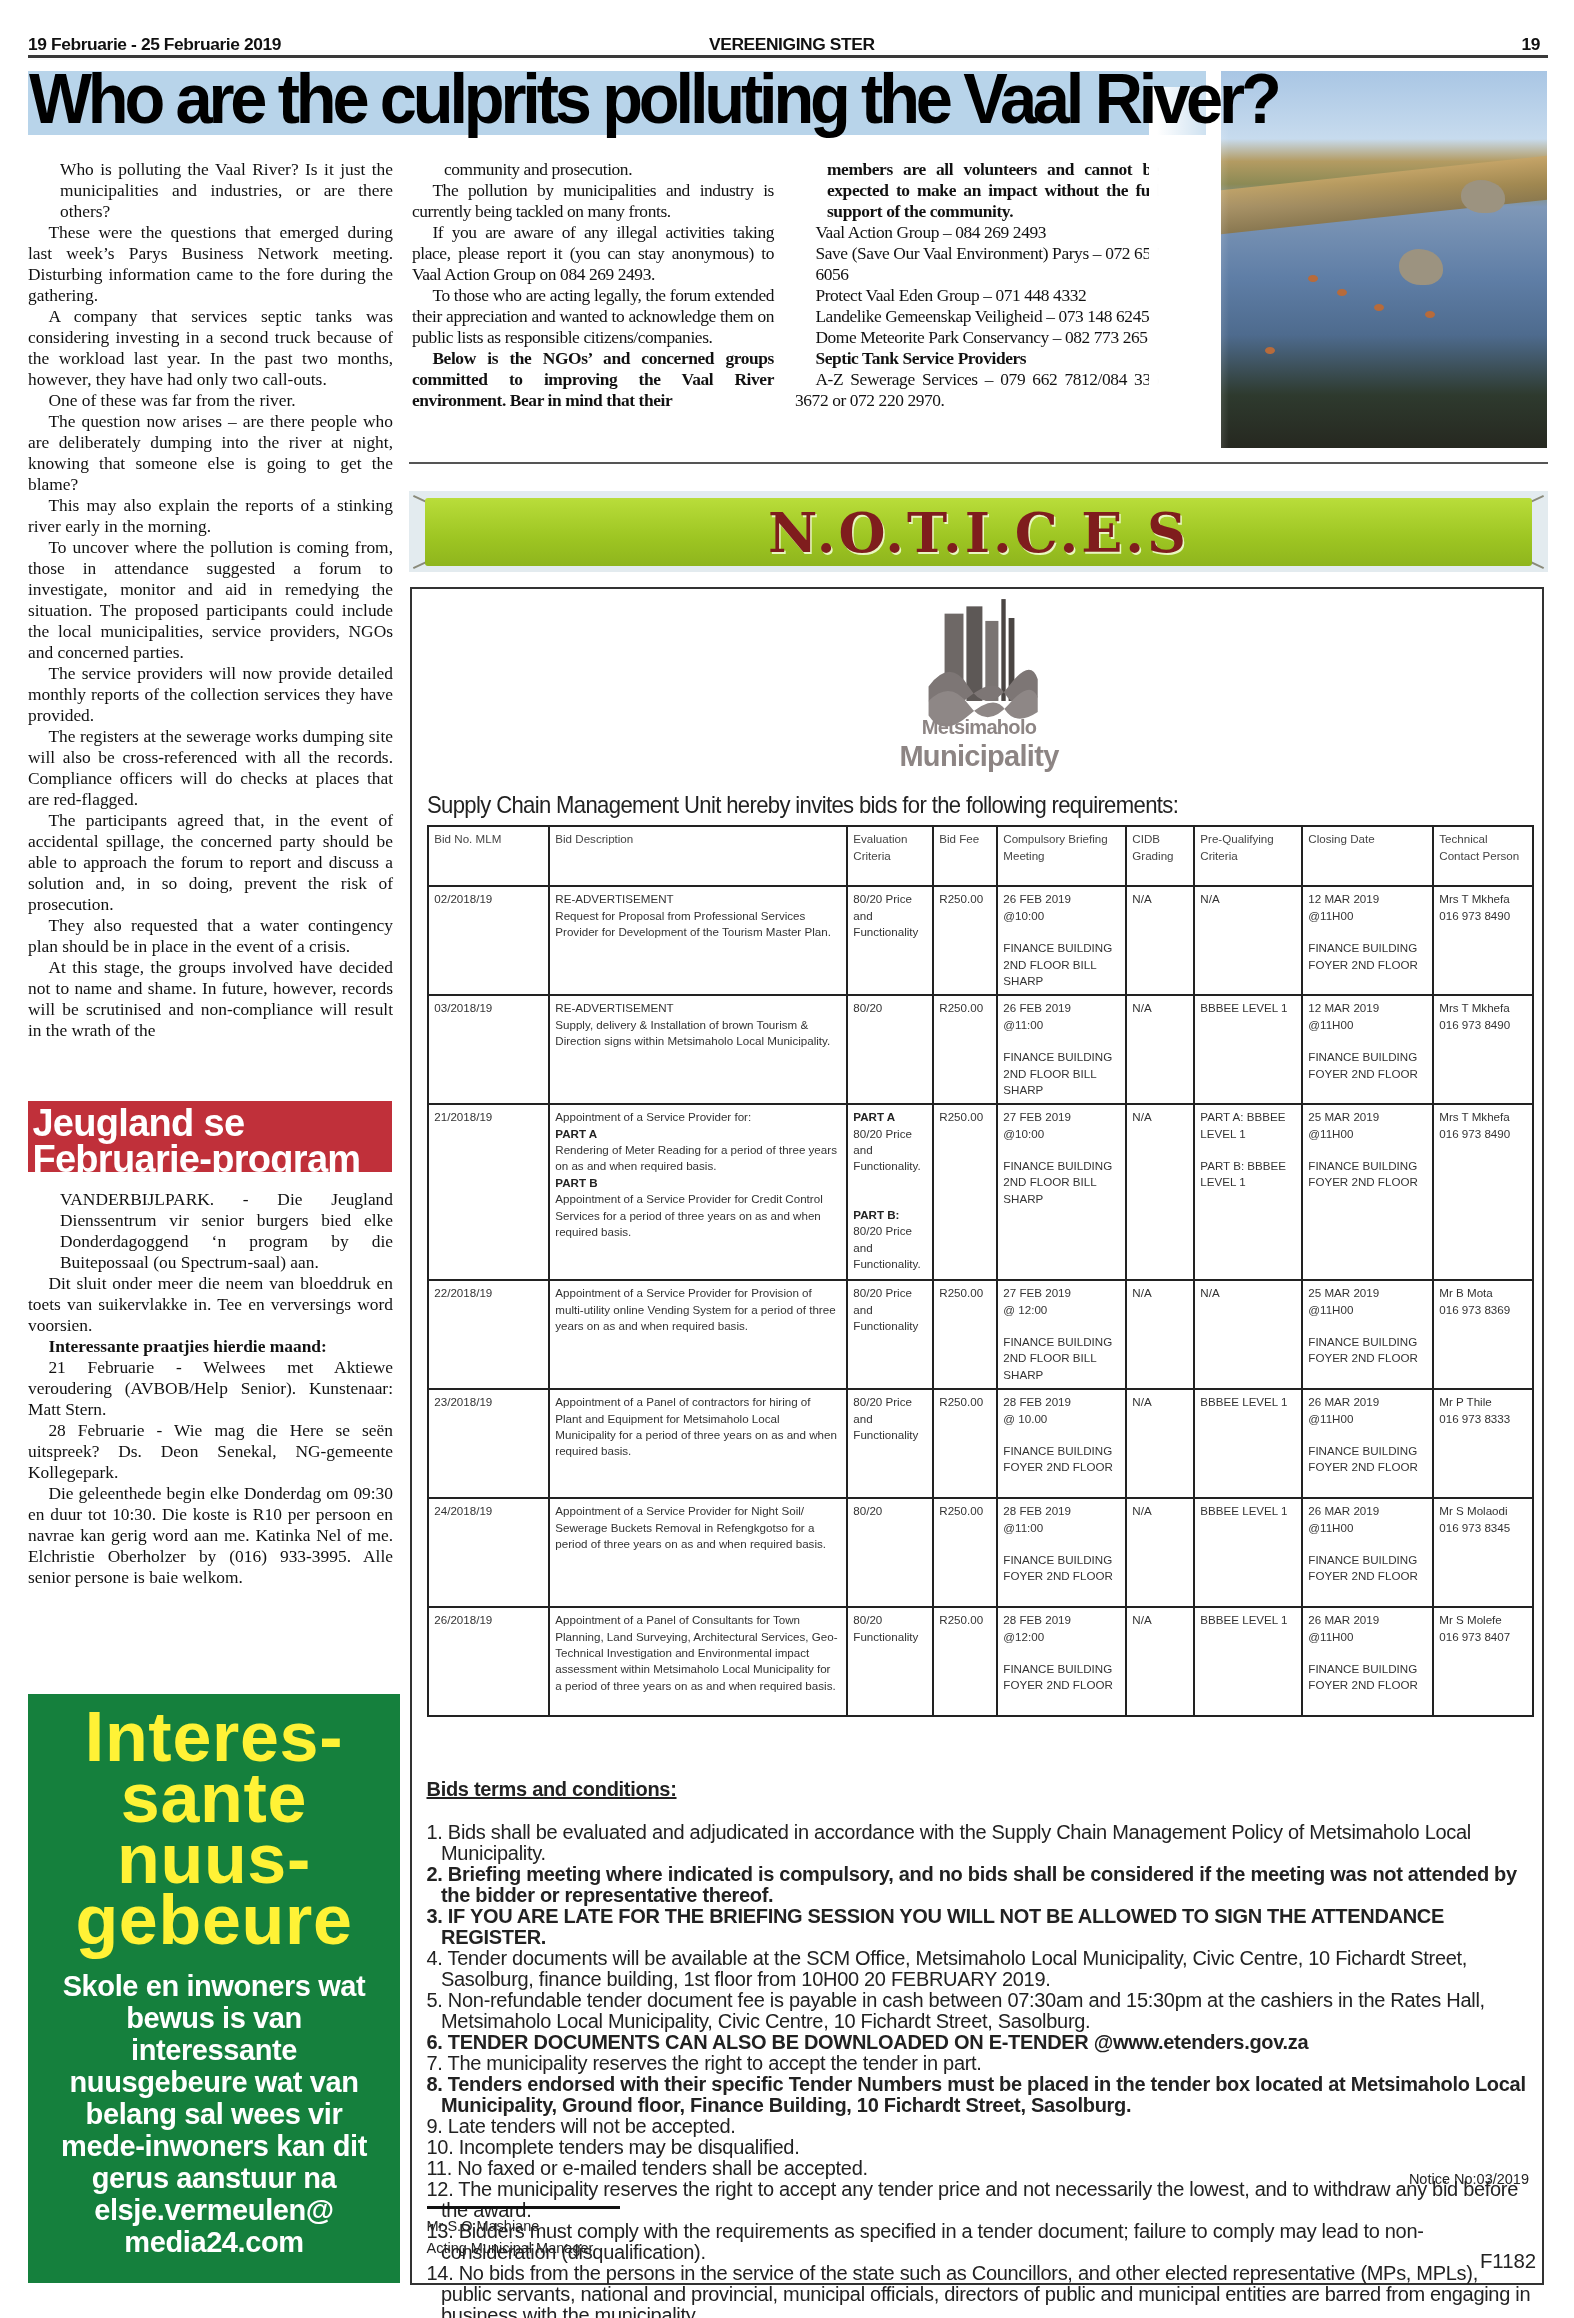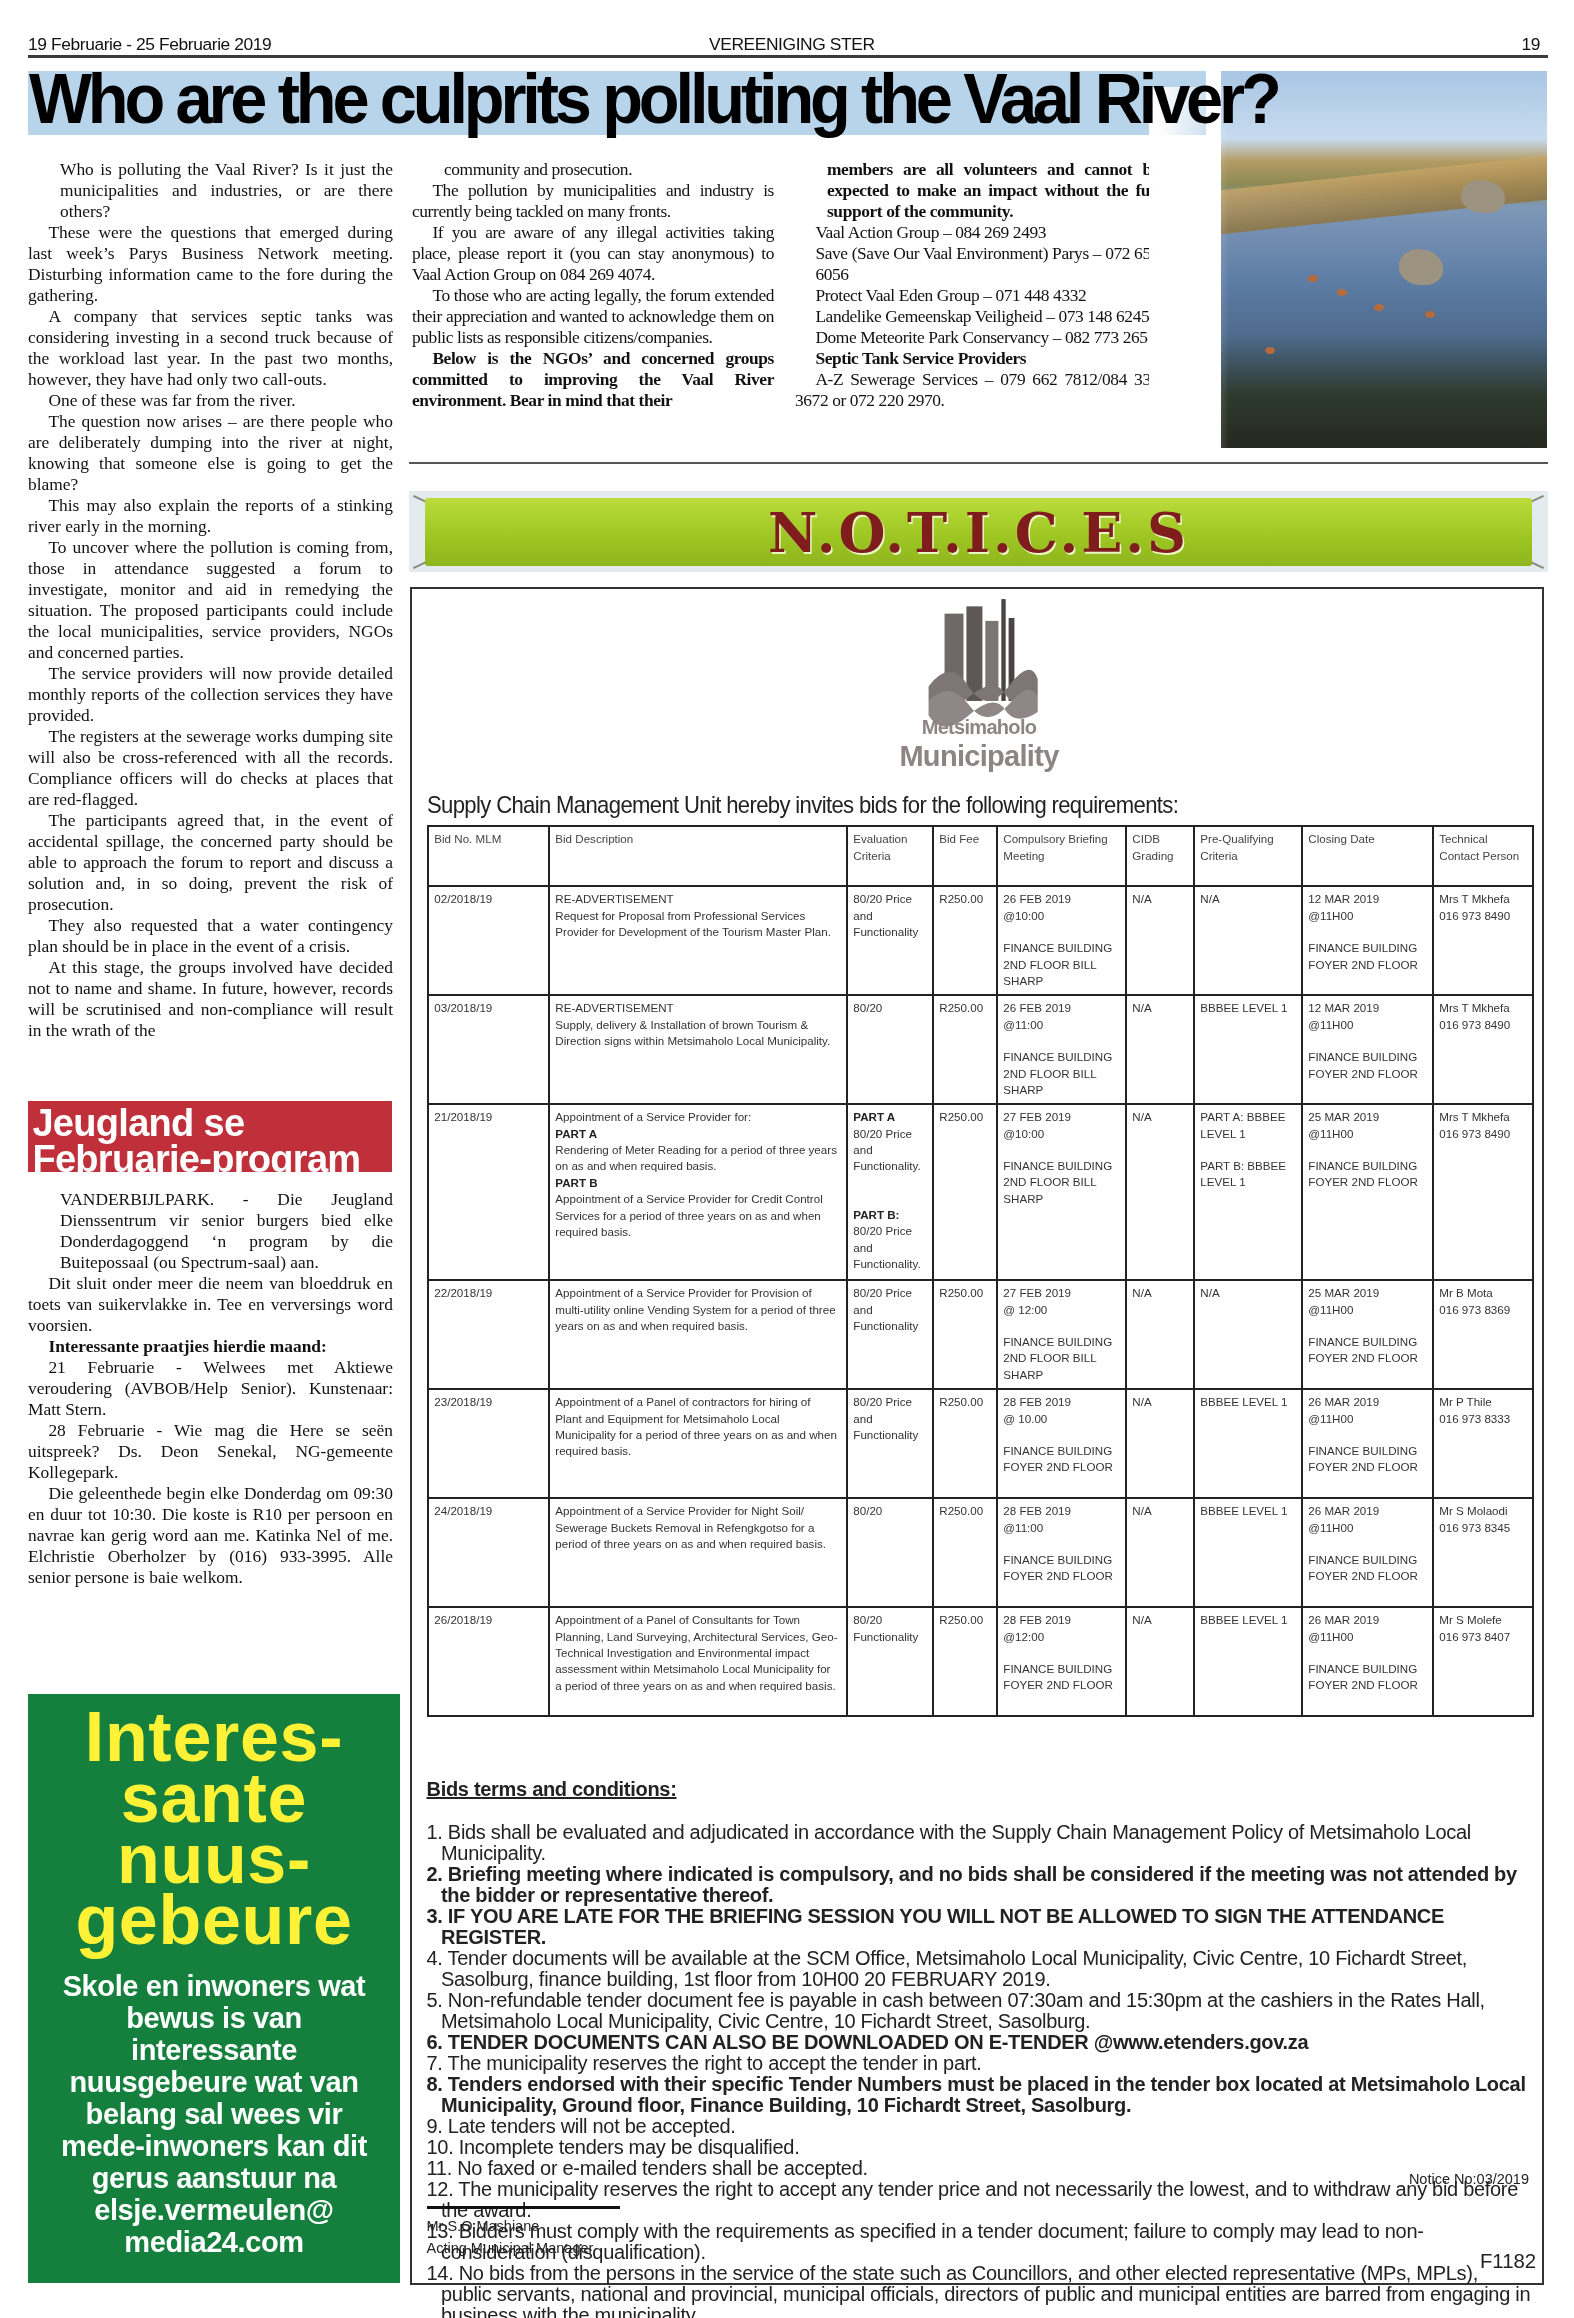--- a/index.html
+++ b/index.html
@@ -1,21 +1,21 @@
 <!DOCTYPE html>
 <html style="font-size:11.6px"><head>
 <meta charset="utf-8">
 <style>
   * { box-sizing: border-box; margin: 0; padding: 0; }
   html, body { width: 1574px; height: 2319px; background: #ffffff; overflow: hidden; }
   body { position: relative; font-family: "Liberation Serif", serif; color: #111; }
 
   
   .masthead { position: absolute; left: 28px; top: 32px; width: 1520px; height: 26px; border-bottom: 3.6px solid #3a3a3a;
-    font-family: "Liberation Sans", sans-serif; font-weight: normal; font-size: 17.4px; transform-origin: left; }
+    font-family: "Liberation Sans", sans-serif; font-weight: bold; font-size: 17.4px; transform-origin: left; }
   .masthead span { position: absolute; top: 1.5px; letter-spacing: -0.4px; }
   .mh-date { left: 0; } .mh-paper { left: 681px; } .mh-page { right: 8px; }
 
   
   .headline-band { position: absolute; left: 28px; top: 71px; width: 1178px; height: 64px; background: #b8d4ea; }
   .headline { position: absolute; left: 29px; top: 63px; width: 1520px; white-space: nowrap;
     font-family: "Liberation Sans", sans-serif; font-weight: bold; font-size: 71px; letter-spacing: -4.4px; line-height: 1; color: #000;
     transform: scaleX(0.94); transform-origin: left; z-index: 3; }
 
   
@@ -118,21 +118,21 @@
   <p>The service providers will now provide detailed monthly reports of the collection services they have provided.</p>
   <p>The registers at the sewerage works dumping site will also be cross-referenced with all the records. Compliance officers will do checks at places that are red-flagged.</p>
   <p>The participants agreed that, in the event of accidental spillage, the concerned party should be able to approach the forum to report and discuss a solution and, in so doing, prevent the risk of prosecution.</p>
   <p>They also requested that a water contingency plan should be in place in the event of a crisis.</p>
   <p>At this stage, the groups involved have decided not to name and shame. In future, however, records will be scrutinised and non-compliance will result in the wrath of the</p>
 </div>
 
 <div class="col col2">
   <p class="noindent">community and prosecution.</p>
   <p>The pollution by municipalities and industry is currently being tackled on many fronts.</p>
-  <p>If you are aware of any illegal activities taking place, please report it (you can stay anonymous) to Vaal Action Group on 084 269 4074.</p>
+  <p>If you are aware of any illegal activities taking place, please report it (you can stay anonymous) to Vaal Action Group on 084 269 2493.</p>
   <p>To those who are acting legally, the forum extended their appreciation and wanted to acknowledge them on public lists as responsible citizens/companies.</p>
   <p class="bold">Below is the NGOs’ and concerned groups committed to improving the Vaal River environment. Bear in mind that their</p>
 </div>
 
 <div class="col col3">
   <p class="noindent bold">members are all volunteers and cannot be expected to make an impact without the full support of the community.</p>
   <p class="contact">Vaal Action Group – 084 269 2493</p>
   <p class="contact">Save (Save Our Vaal Environment) Parys – 072 657 6056</p>
   <p class="contact">Protect Vaal Eden Group – 071 448 4332</p>
   <p class="contact">Landelike Gemeenskap Veiligheid – 073 148 6245</p>

